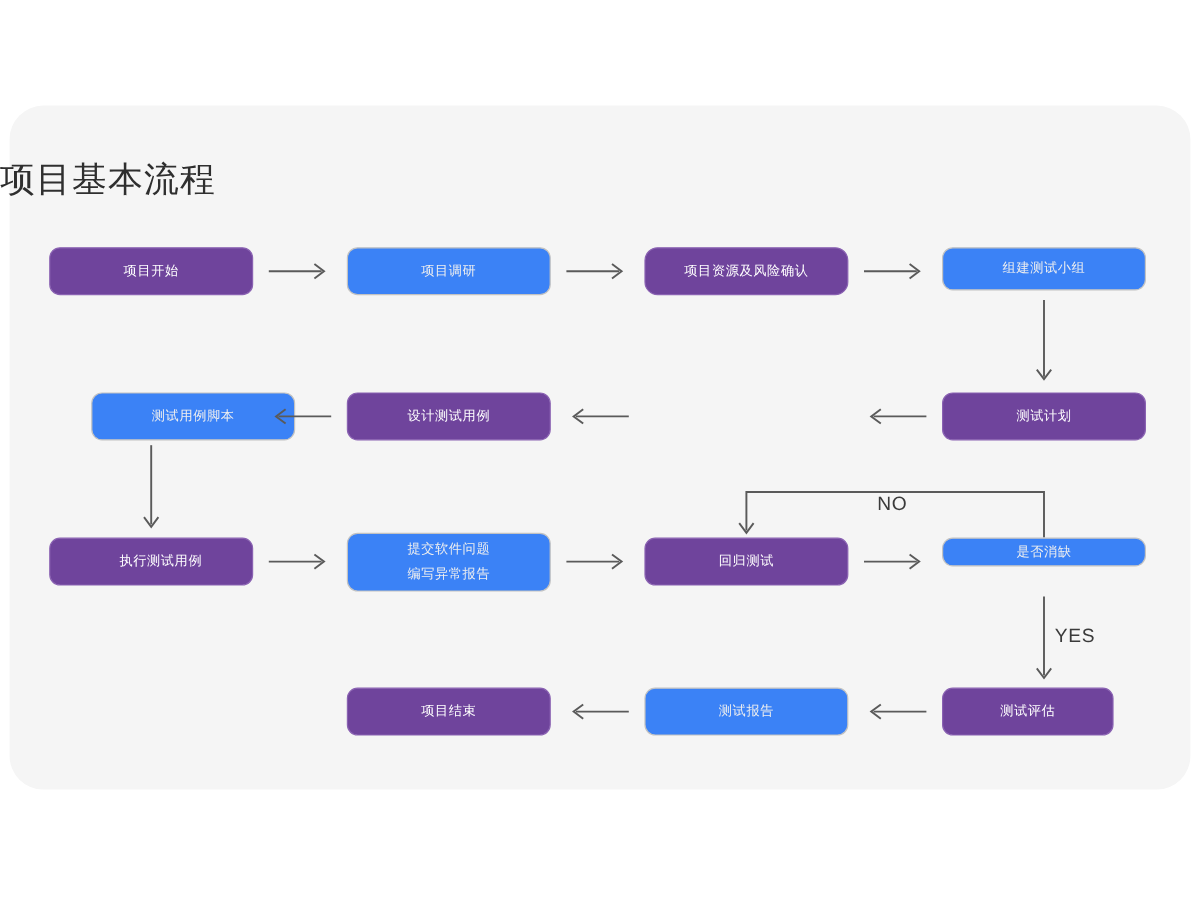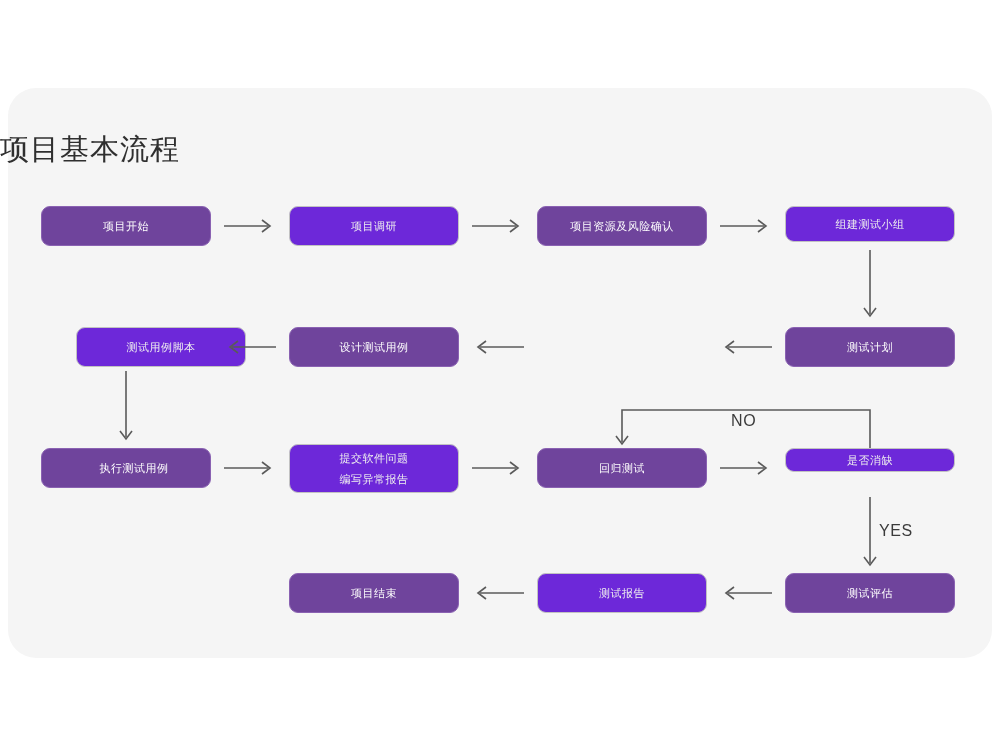--- a/index.html
+++ b/index.html
@@ -50,21 +50,21 @@
     letter-spacing: 0.5px;
     color: #ffffff;
     white-space: pre-line;
     user-select: none;
   }
   .node.purple {
     background: #6f449c;
     border: 1px solid #8a62b2;
   }
   .node.gray {
-    background: #6d28d9;
+    background: #3b82f6;
     border: 1px solid #c2c2c2;
     color: #efefef;
   }
 
   
   .conn {
     position: absolute;
   }
   .conn svg {
     display: block;
@@ -98,21 +98,21 @@
 
   <div class="node gray" style="left:289px; top:206px; width:170px; height:40px;">项目调研</div>
 
   <div class="conn" style="left:472px; top:218px; width:52px; height:16px;">
     <svg width="52" height="16" viewBox="0 0 52 16">
       <path d="M0 8 H44" stroke="#5a5a5a" stroke-width="1.6" fill="none"></path>
       <path d="M38 2 L46 8 L38 14" stroke="#5a5a5a" stroke-width="1.6" fill="none"></path>
     </svg>
   </div>
 
-  <div class="node purple" style="left:537px; top:206px; width:170px; height:40px;">项目资源及风险确认</div>
+  <div class="node purple" style="left:537px; top:206px; width:170px; height:40px;border-radius:11px;">项目资源及风险确认</div>
 
   <div class="conn" style="left:720px; top:218px; width:52px; height:16px;">
     <svg width="52" height="16" viewBox="0 0 52 16">
       <path d="M0 8 H44" stroke="#5a5a5a" stroke-width="1.6" fill="none"></path>
       <path d="M38 2 L46 8 L38 14" stroke="#5a5a5a" stroke-width="1.6" fill="none"></path>
     </svg>
   </div>
 
   <div class="node gray" style="left:785px; top:206px; width:170px; height:36px;">组建测试小组</div>
 
@@ -215,15 +215,15 @@
 
   <div class="node gray" style="left:537px; top:573px; width:170px; height:40px;">测试报告</div>
 
   <div class="conn" style="left:720px; top:585px; width:52px; height:16px;">
     <svg width="52" height="16" viewBox="0 0 52 16">
       <path d="M52 8 H8" stroke="#5a5a5a" stroke-width="1.6" fill="none"></path>
       <path d="M14 2 L6 8 L14 14" stroke="#5a5a5a" stroke-width="1.6" fill="none"></path>
     </svg>
   </div>
 
-  <div class="node purple" style="left:785px; top:573px; width:170px; height:40px;">测试评估</div>
+  <div class="node purple" style="left:785px; top:573px; width:143px; height:40px;">测试评估</div>
 
 </div>
 
 </body></html>

